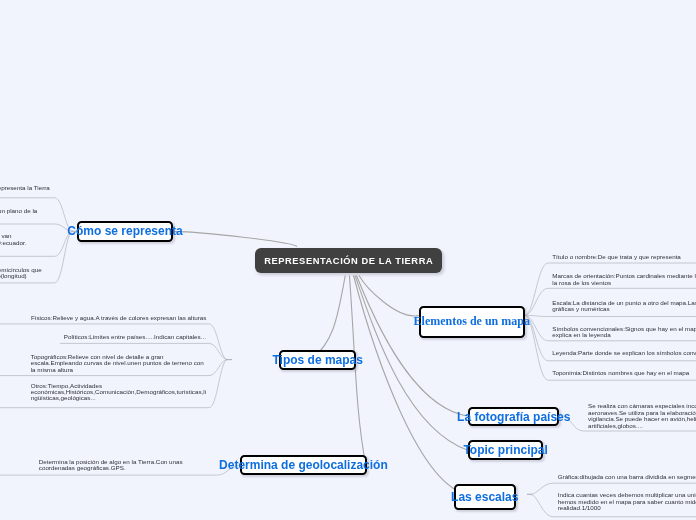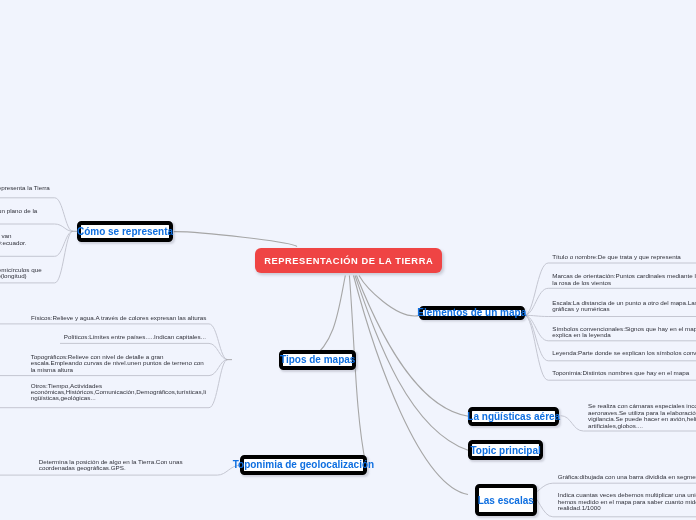--- a/index.html
+++ b/index.html
@@ -1,25 +1,25 @@
 <!DOCTYPE html>
 <html><head>
 <meta charset="utf-8">
 <style>
   html,body{margin:0;padding:0;}
   body{width:696px;height:520px;overflow:hidden;background:#f1f4fd;
        font-family:"Liberation Sans",sans-serif;
        -webkit-font-smoothing:antialiased;}
   #map{position:relative;width:696px;height:520px;overflow:hidden;transform:translateZ(0);}
   svg.links{position:absolute;left:0;top:0;width:696px;height:520px;}
-  .node{position:absolute;box-sizing:border-box;border:4px solid #000000;background:#fff;
+  .node{position:absolute;box-sizing:border-box;border:2px solid #000000;background:#fff;
         border-radius:4.5px;color:#0f6fe0;font-weight:bold;display:flex;align-items:center;
-        justify-content:center;white-space:nowrap;font-size:10px;
+        justify-content:center;white-space:nowrap;font-size:12px;
         box-shadow:1.5px 1.5px 2px rgba(90,90,110,.22);}
-  .root{background:#ef4444;border:none;color:#fff;font-size:9.3px;letter-spacing:.58px;
+  .root{background:#404040;border:none;color:#fff;font-size:9.3px;letter-spacing:.58px;
         border-radius:6px;box-shadow:1.5px 2px 3px rgba(80,80,100,.26);}
   .leaf{position:absolute;color:#2f3039;font-size:6.25px;line-height:6.45px;
         white-space:pre-line;}
 </style>
 </head>
 <body>
 
 <div id="map">
 
   <svg class="links" viewBox="0 0 696 520">
@@ -73,21 +73,21 @@
   <div class="node" style="left:77.0px;top:221.0px;width:96.0px;height:20.8px;">
     <span>Cómo se representa</span>
   </div>
   <div class="leaf" style="left:-27.3px;top:185.2px;width:200px;">Mapas:Representa la Tierra</div>
   <div class="leaf" style="left:-41.9px;top:208.2px;width:200px;">Planisferio:Es un plano de la</div>
   <div class="leaf" style="left:-94.5px;top:233.3px;width:200px;">Paralelos:Líneas horizontales que van
 de este a oeste.El principal es el 0:ecuador.</div>
   <div class="leaf" style="left:-38.65px;top:266.5px;width:200px;">Meridianos:Semicírculos que
 de polo a polo(longitud)</div>
 
-  <div class="node" style="left:418.5px;top:305.5px;width:106.5px;height:14px;">
+  <div class="node" style="left:418.5px;top:305.5px;width:106.5px;height:32px;font-family:Liberation Serif, serif;">
     <span>Elementos de un mapa</span>
   </div>
   <div class="leaf" style="left:552.3px;top:253.9px;width:200px;">Título o nombre:De que trata y que representa</div>
   <div class="leaf" style="left:552.3px;top:273.2px;width:200px;">Marcas de orientación:Puntos cardinales mediante la
 la rosa de los vientos</div>
   <div class="leaf" style="left:552.3px;top:299.5px;width:200px;">Escala:La distancia de un punto a otro del mapa.Las
 gráficas y numéricas</div>
   <div class="leaf" style="left:552.3px;top:325.5px;width:200px;">Símbolos convencionales:Signos que hay en el mapa
 explica en la leyenda</div>
   <div class="leaf" style="left:552.3px;top:350.3px;width:200px;">Leyenda:Parte donde se explican los símbolos conve</div>
@@ -99,38 +99,38 @@
   <div class="leaf" style="left:30.9px;top:314.5px;width:200px;">Físicos:Relieve y agua.A través de colores expresan las alturas</div>
   <div class="leaf" style="left:63.8px;top:333.7px;width:200px;">Políticos:Límites entre países.....Indican capitales...</div>
   <div class="leaf" style="left:30.7px;top:353.8px;width:200px;">Topográficos:Relieve con nivel de detalle a gran
 escala.Empleando curvas de nivel.unen puntos de terreno con
 la misma altura</div>
   <div class="leaf" style="left:30.7px;top:382.5px;width:200px;">Otros:Tiempo,Actividades
 económicas,Históricos,Comunicación,Demográficos,turísticas,li
 ngüísticas,geológicas...</div>
 
   <div class="node" style="left:239.5px;top:455.0px;width:127.8px;height:19.6px;">
-    <span>Toponimia de geolocalización</span>
+    <span>Determina de geolocalización</span>
   </div>
   <div class="leaf" style="left:38.8px;top:459.0px;width:200px;">Determina la posición de algo en la Tierra.Con unas
 coordenadas geográficas.GPS.</div>
 
   <div class="node" style="left:468.3px;top:407.2px;width:90.9px;height:19.2px;">
-    <span>La ngüísticas aérea</span>
+    <span>La fotografía países</span>
   </div>
   <div class="leaf" style="left:588.0px;top:403.2px;width:200px;">Se realiza con cámaras especiales incorporadas a
 aeronaves.Se utiliza para la elaboración de mapas y
 vigilancia.Se puede hacer en avión,helicóptero,satélites
 artificiales,globos....</div>
 
   <div class="node" style="left:468.1px;top:439.9px;width:75px;height:20.5px;">
     <span>Topic principal</span>
   </div>
 
-  <div class="node" style="left:475px;top:484.3px;width:61.5px;height:32px;">
+  <div class="node" style="left:454px;top:484.3px;width:61.5px;height:26px;">
     <span>Las escalas</span>
   </div>
   <div class="leaf" style="left:557.7px;top:473.5px;width:200px;">Gráfica:dibujada con una barra dividida en segmentos</div>
   <div class="leaf" style="left:557.7px;top:492.4px;width:200px;">Indica cuantas veces debemos multiplicar una unidad que
 hemos medido en el mapa para saber cuanto mide en la
 realidad.1/1000</div>
 
 </div>
 
 </body></html>

